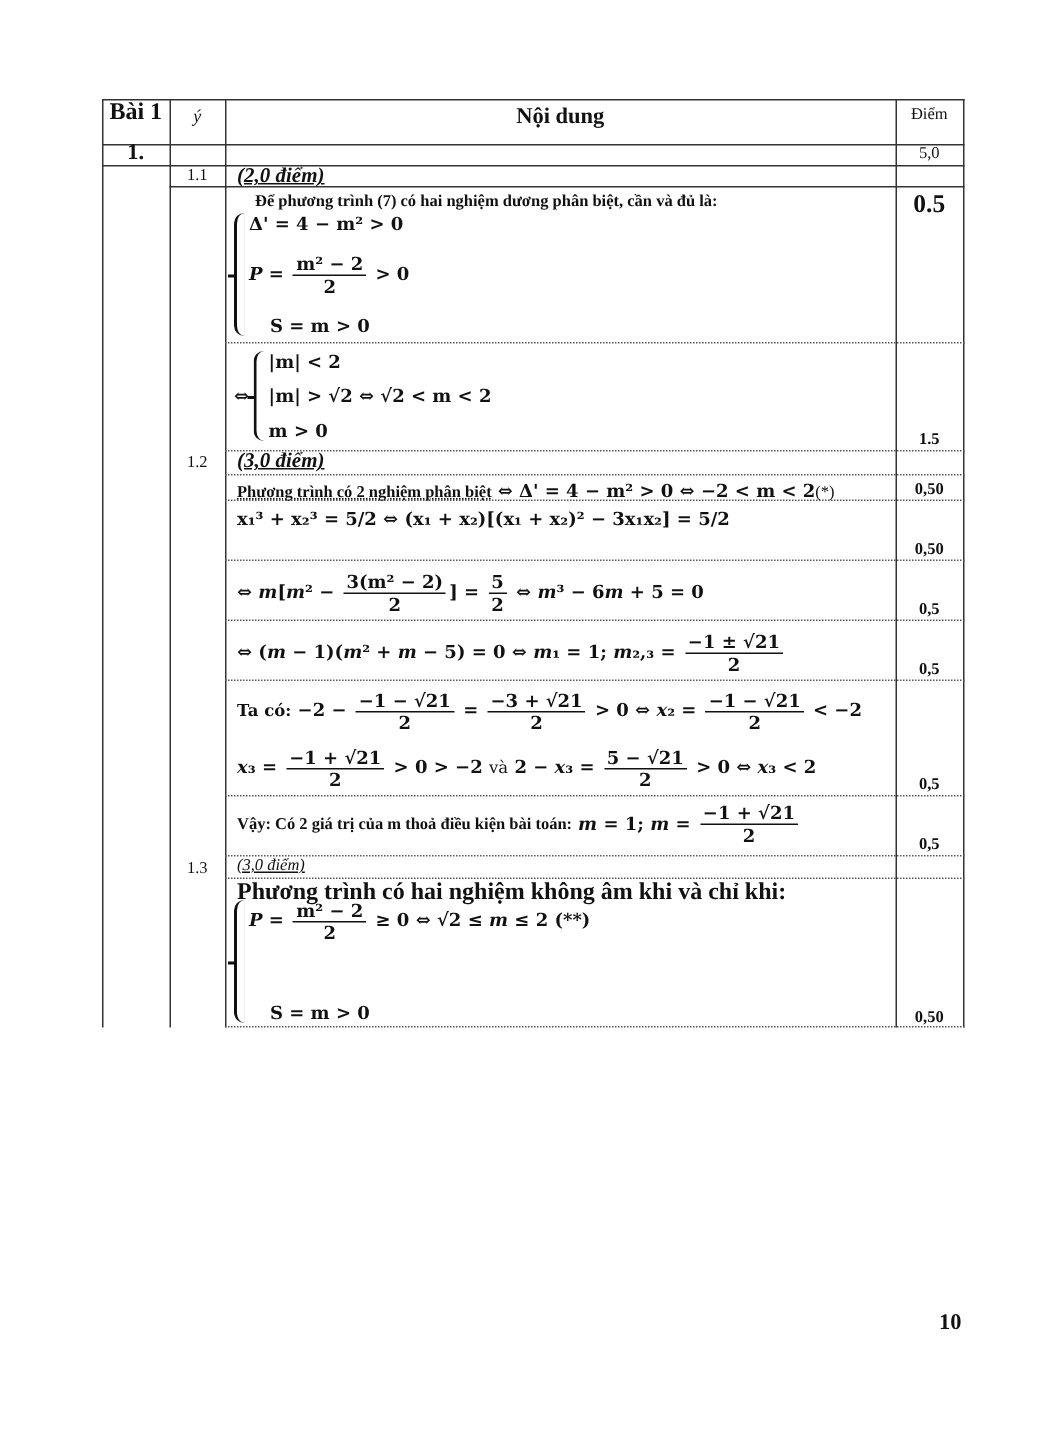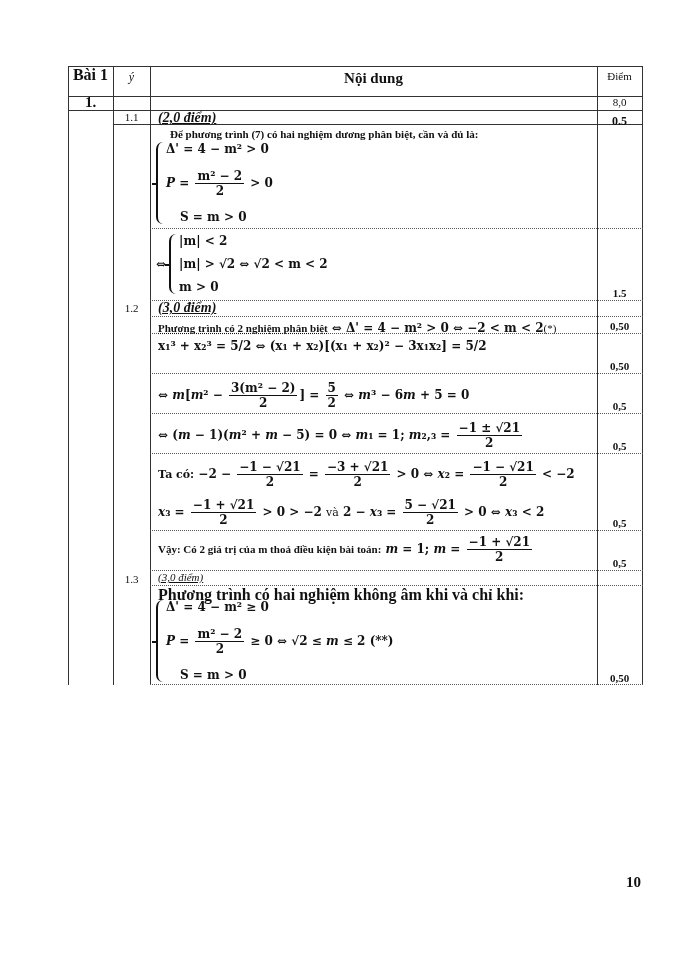--- a/index.html
+++ b/index.html
@@ -65,27 +65,27 @@
     <div class="dline" style="left:82px;top:504px;width:493px"></div>
     <div class="dline" style="left:82px;top:519px;width:493px"></div>
     <div class="dline" style="left:82px;top:618px;width:493px"></div>
 
     <div class="cell hdr-bai" style="left:0;top:2px;width:45px;font-family:Liberation Serif, serif;">Bài 1</div>
     <div class="cell hdr-y" style="left:45px;top:4px;width:37px;">ý</div>
     <div class="cell hdr-nd" style="left:82px;top:4px;width:447px;">Nội dung</div>
     <div class="cell hdr-diem" style="left:529px;top:4px;width:45px;">Điểm</div>
 
     <div class="cell bai-num" style="left:0;top:28px;width:45px;">1.</div>
-    <div class="cell small" style="left:529px;top:30px;width:45px;text-align:center;">8,0</div>
+    <div class="cell small" style="left:529px;top:30px;width:45px;text-align:center;">5,0</div>
 
     <div class="cell sub-label" style="left:45px;top:45px;width:37px;">1.1</div>
     <div class="cell pts-title" style="left:90px;top:44px;">(2,0 điểm)</div>
 
     <div class="cell txt" style="left:102px;top:62px;">Để phương trình (7) có hai nghiệm dương phân biệt, cần và đủ là:</div>
-    <div class="cell score" style="left:529px;top:48px;width:45px;font-size:12px;">0.5</div>
+    <div class="cell score" style="left:529px;top:60px;width:45px;font-size:17px;">0.5</div>
     <div class="cell brace-sys" style="left:88px;top:76px;height:82px;">
       <div class="brace"></div>
       <div class="sys-lines">
         <div class="math">Δ' = 4 − m² &gt; 0</div>
         <div class="math">
           <i>P</i> = <span class="frac"><span class="num">m² − 2</span><span class="den">2</span></span> &gt; 0
         </div>
         <div class="math" style="padding-left:14px">S = m &gt; 0</div>
       </div>
     </div>
@@ -138,21 +138,20 @@
     </div>
     <div class="cell score" style="left:529px;top:491px;width:45px;">0,5</div>
 
     <div class="cell sub-label" style="left:45px;top:507px;width:37px;">1.3</div>
     <div class="cell pts-title-light" style="left:90px;top:505px;">(3,0 điểm)</div>
 
     <div class="cell txt" style="left:90px;top:520px;font-size:16px;">Phương trình có hai nghiệm không âm khi và chỉ khi:</div>
     <div class="cell brace-sys" style="left:88px;top:534px;height:82px;">
       <div class="brace"></div>
       <div class="sys-lines">
-        <div class="math">Δ' = 4 − m² ≥ 0</div>
         <div class="math">
           <i>P</i> = <span class="frac"><span class="num">m² − 2</span><span class="den">2</span></span> ≥ 0 ⇔ √2 ≤ <i>m</i> ≤ 2 (**)
         </div>
         <div class="math" style="padding-left:14px">S = m &gt; 0</div>
       </div>
     </div>
     <div class="cell score" style="left:529px;top:606px;width:45px;">0,50</div>
   </div>
 
   <div class="page-number">10</div>

